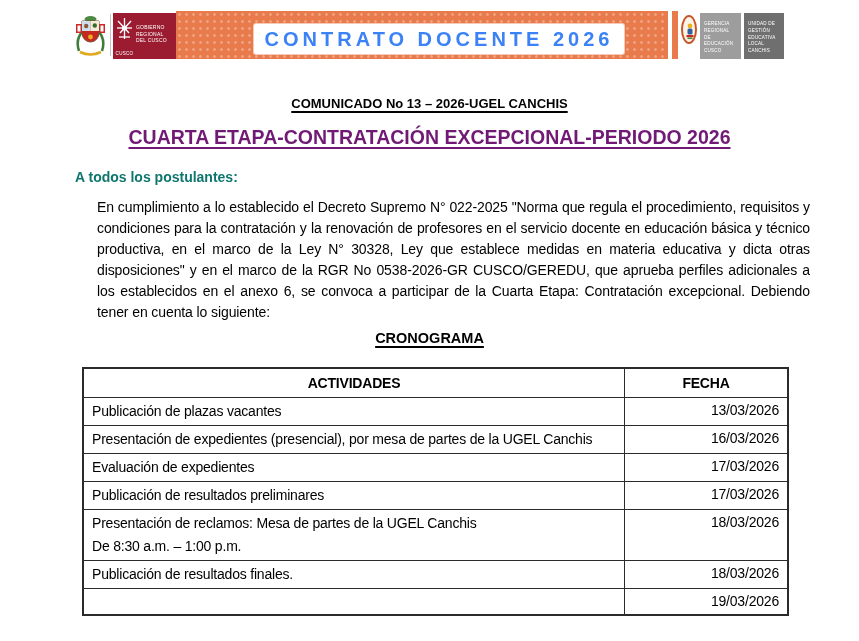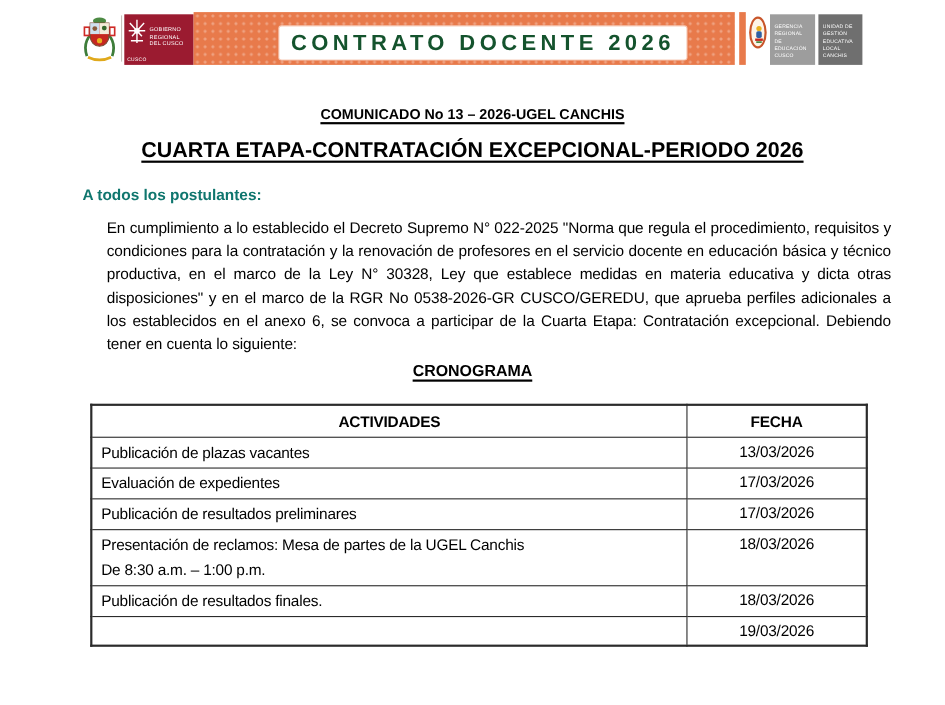--- a/index.html
+++ b/index.html
@@ -14,53 +14,53 @@
   .gob-emblem { width:23px; position:relative; }
   .gob-emblem svg { position:absolute; left:3px; top:4px; }
   .gob-emblem .cusco-lbl { position:absolute; bottom:3px; left:0; width:100%; text-align:center; color:#fff; font-size:4.5px; letter-spacing:0.3px; }
   .gob-text { flex:1; color:#fff; font-size:5px; line-height:6.5px; padding-top:11px; letter-spacing:0.2px; }
 
   .banner { position:absolute; left:176px; top:11px; width:492px; height:48px; background-color:#E87A4B;
             background-image: radial-gradient(rgba(255,255,255,0.30) 1px, rgba(255,255,255,0) 1.7px);
             background-size:7px 7px; }
   .banner-label { position:absolute; left:78px; top:13px; width:370px; height:30px; background:#ffffff; border-radius:2px;
                   display:flex; align-items:center; justify-content:center; box-shadow:0 0 0 1px rgba(255,255,255,0.6); }
-  .banner-label span { color:#14532d; font-weight:bold; font-size:20px; letter-spacing:4px; white-space:nowrap; }
+  .banner-label span { color:#3b82f6; font-weight:bold; font-size:20px; letter-spacing:4px; white-space:nowrap; }
 
   .orange-bar { position:absolute; left:672px; top:11px; width:6px; height:48px; background:#E87A4B; }
 
   .seal { position:absolute; left:681px; top:15px; width:16px; height:29px; border-radius:50%;
           border:2px solid #C8552A; background:#fdf4e8; box-sizing:border-box; overflow:hidden; }
   .seal svg { position:absolute; left:2px; top:5px; }
 
   .geredu-box, .ugel-box { position:absolute; top:13px; height:46px; box-sizing:border-box; color:#ffffff;
           font-size:4.6px; line-height:6.8px; padding:8px 3px 0 4px; letter-spacing:0.2px; }
   .geredu-box { left:700px; width:41px; background:#9D9D9D; }
   .ugel-box  { left:744px; width:40px; background:#6F6F6F; }
 
   
   .title1 { position:absolute; top:96px;  left:0; width:859px; text-align:center; font-size:13px;   font-weight:bold; color:#000; }
-  .title2 { position:absolute; top:126px; left:0; width:859px; text-align:center; font-size:19.5px; font-weight:bold; color:#000000; }
+  .title2 { position:absolute; top:126px; left:0; width:859px; text-align:center; font-size:19.5px; font-weight:bold; color:#701a75; }
   .u { text-decoration:underline; text-decoration-thickness:1.5px; text-underline-offset:3px; }
 
   .salutation { position:absolute; left:75px; top:169px; font-size:14px; font-weight:bold; color:#0f766e; }
 
   .paragraph { position:absolute; left:75px; top:197px; width:713px; font-size:14px; line-height:21px;
                text-align:justify; letter-spacing:-0.1px; color:#000;margin-left:22px; }
 
   .section-title { position:absolute; top:330px; left:0; width:859px; text-align:center; font-size:14.5px; font-weight:bold; color:#000; }
 
   
   .table-wrap { position:absolute; left:82px; top:367px; width:707px; }
   table.crono { width:100%; border-collapse:collapse; border:2px solid #2b2b2b; font-size:14px; letter-spacing:-0.2px; color:#000; }
   table.crono th { border:1px solid #2b2b2b; font-size:14px; font-weight:bold; height:26px; text-align:center; }
   table.crono td { border:1px solid #2b2b2b; padding:2px 8px; vertical-align:top; }
   th.col-fecha { width:160px; }
   td.cell-activity div { line-height:21px; padding:1px 0; }
-  td.cell-date { text-align:center; line-height:21px; padding-top:3px; }
+  td.cell-date { text-align:right; line-height:21px; padding-top:3px; }
 </style>
 </head>
 <body>
 
 <div class="page">
 
   <div class="coat-of-arms">
     <svg width="33" height="47" viewBox="0 0 33 47" aria-hidden="true">
       <path d="M5,40 Q1,28 9,20" stroke="#3e7d3a" stroke-width="2.5" fill="none"></path>
       <path d="M28,40 Q32,28 24,20" stroke="#3e7d3a" stroke-width="2.5" fill="none"></path>
@@ -156,20 +156,26 @@
       </thead>
       <tbody>
           <tr>
             <td class="cell-activity">
               <div>Publicación de plazas vacantes</div>
             </td>
             <td class="cell-date">13/03/2026</td>
           </tr>
           <tr>
             <td class="cell-activity">
+              <div>Presentación de expedientes (presencial), por mesa de partes de la UGEL Canchis</div>
+            </td>
+            <td class="cell-date">16/03/2026</td>
+          </tr>
+          <tr>
+            <td class="cell-activity">
               <div>Evaluación de expedientes</div>
             </td>
             <td class="cell-date">17/03/2026</td>
           </tr>
           <tr>
             <td class="cell-activity">
               <div>Publicación de resultados preliminares</div>
             </td>
             <td class="cell-date">17/03/2026</td>
           </tr>

